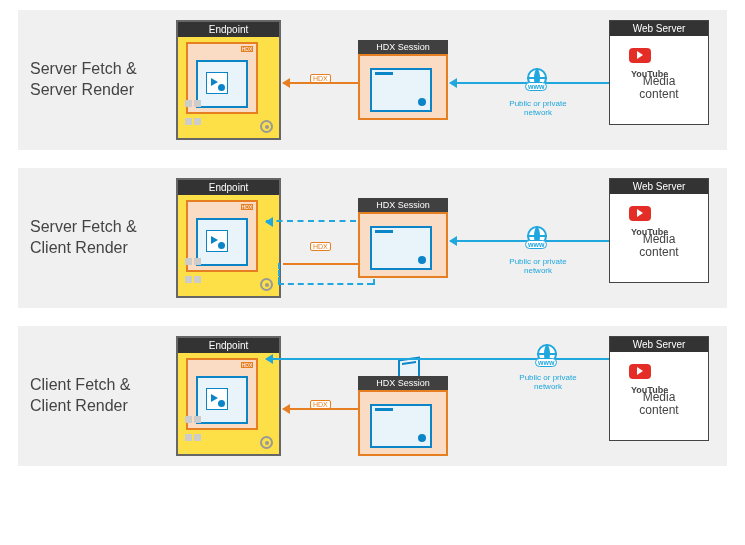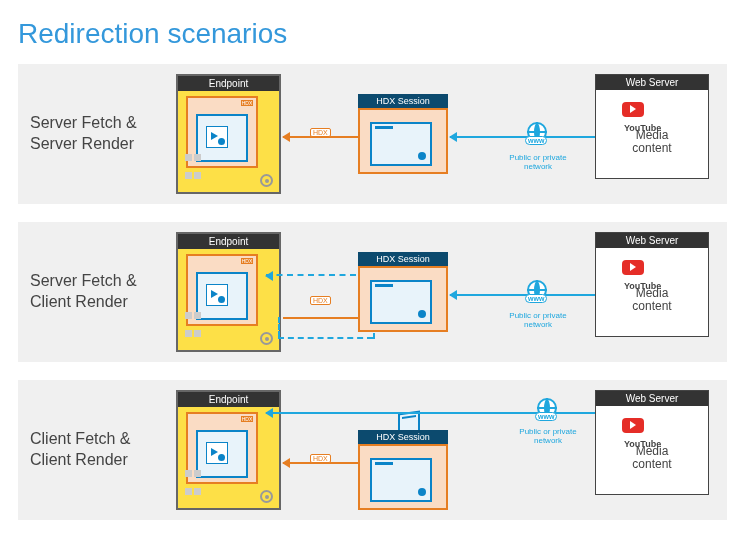--- a/index.html
+++ b/index.html
@@ -18,27 +18,27 @@
   .mini-media .pbtn { position: absolute; left: 4px; top: 5px; width: 0; height: 0; border-left: 7px solid #0b84c8; border-top: 4px solid transparent; border-bottom: 4px solid transparent; }
   .endpoint-foot { position: absolute; left: 4px; bottom: 3px; right: 4px; height: 16px; }
   .ef-sq { display:inline-block; width:7px; height:7px; background:#ccc; margin: 1px; vertical-align: top;}
   .ef-grid { display:inline-block; width: 18px; position:absolute; left:2px; bottom:0;}
   .ef-circle { position:absolute; right:2px; bottom:2px; width:13px; height:13px; border-radius:50%; border:2px solid #999;}
   .ef-circle::after { content:""; position:absolute; left:3px; top:3px; width:4px;height:4px; border-radius:50%; background:#999;}
   .popup { position: absolute; left: 220px; top: 20px; width: 22px; height: 22px; border: 2px solid #0b84c8; background: #e8f3fa; transform: skewY(-8deg); }
   .popup::before { content:""; position:absolute; left:2px; top:2px; width:14px; height:2px; background:#0b84c8;}
 
   .hdx-box { position: absolute; left: 340px; top: 30px; width: 90px; }
-  .hdx-header { background: #0c4a6e; color: #fff; font-size: 9px; text-align: center; padding: 2px 4px; }
+  .hdx-header { background: #404040; color: #fff; font-size: 9px; text-align: center; padding: 2px 4px; }
   .hdx-body { border: 2px solid #e67e22; background: #fadcc4; height: 66px; position: relative; }
   .hdx-inner { position: absolute; left: 10px; top: 12px; width: 62px; height: 44px; border: 2px solid #0b84c8; background: #e8f3fa; }
   .hdx-inner .t { position:absolute; left:3px; top:2px; width:18px; height:3px; background:#0b84c8;}
   .hdx-inner .c { position:absolute; right:4px; bottom:4px; width:8px; height:8px; border-radius:50%; background:#0b84c8;}
 
-  .web-box { position: absolute; right: 18px; top: 10px; width: 114px; height: 105px; background:#fff; border: 1px solid #444; }
+  .web-box { position: absolute; right: 18px; top: 10px; width: 100px; height: 105px; background:#fff; border: 1px solid #444; }
   .yt-logo { margin: 10px auto 4px auto; width: 60px; height: 25px; position: relative; text-align:left;}
   .yt-play { display:inline-block; width: 22px; height: 15px; background: #e52d27; border-radius: 4px; position: relative; vertical-align: middle;}
   .yt-play::after { content:""; position:absolute; left:8px; top:3px; width:0;height:0; border-left:6px solid #fff; border-top:4px solid transparent; border-bottom:4px solid transparent;}
   .yt-text { display:inline-block; font-size: 9px; vertical-align: middle; color:#444; margin-left:2px; font-weight:bold;}
   .web-caption { font-size: 12px; text-align:center; color:#444; line-height:1.1;}
 
   .arrow { position: absolute; height: 2px; }
   .arrow-orange { background: #e67e22; }
   .arrow-blue { background: #1fa7de; }
   .arrow-head-l { position:absolute; left:-1px; top:-4px; width:0; height:0; border-right:8px solid; border-top:5px solid transparent; border-bottom:5px solid transparent;}
@@ -54,21 +54,20 @@
   .www-label { position:absolute; left:2px; top:14px; font-size:7px; background:#fff; color:#1fa7de; border:1px solid #1fa7de; border-radius:6px; padding:0 2px; font-weight:bold; line-height:1;}
   .net-caption { position: absolute; font-size: 8px; color: #1fa7de; text-align:center; line-height:1.1; width: 80px;}
 
   .dash-arrow { position:absolute; border-top: 2px dashed #1fa7de; height:0;}
   .dash-arrow-v { position:absolute; border-left: 2px dashed #1fa7de; width:0;}
 </style>
 </head>
 <body>
 
 <div class="page">
-  <div class="title">Redirection scenarios</div>
 
   <div class="scenario">
     <div class="label">
       <span>Server Fetch &amp;<br>Server Render</span>
     </div>
 
     <div class="endpoint-box">
       <div class="box-header">Endpoint</div>
       <div class="endpoint-inner">
         <div class="tab">HDX</div>

